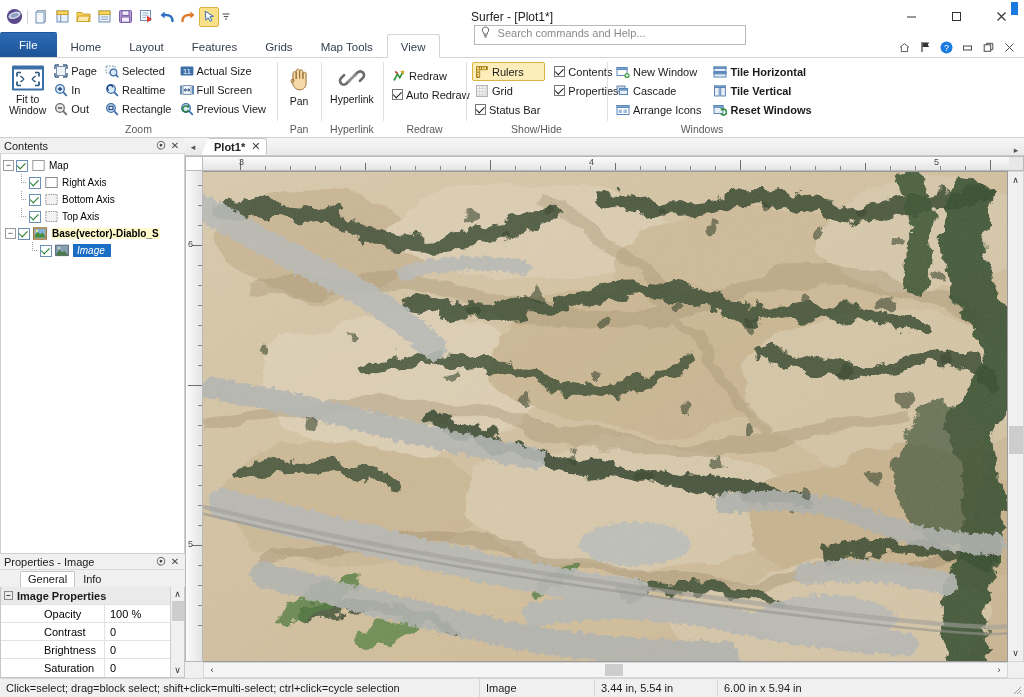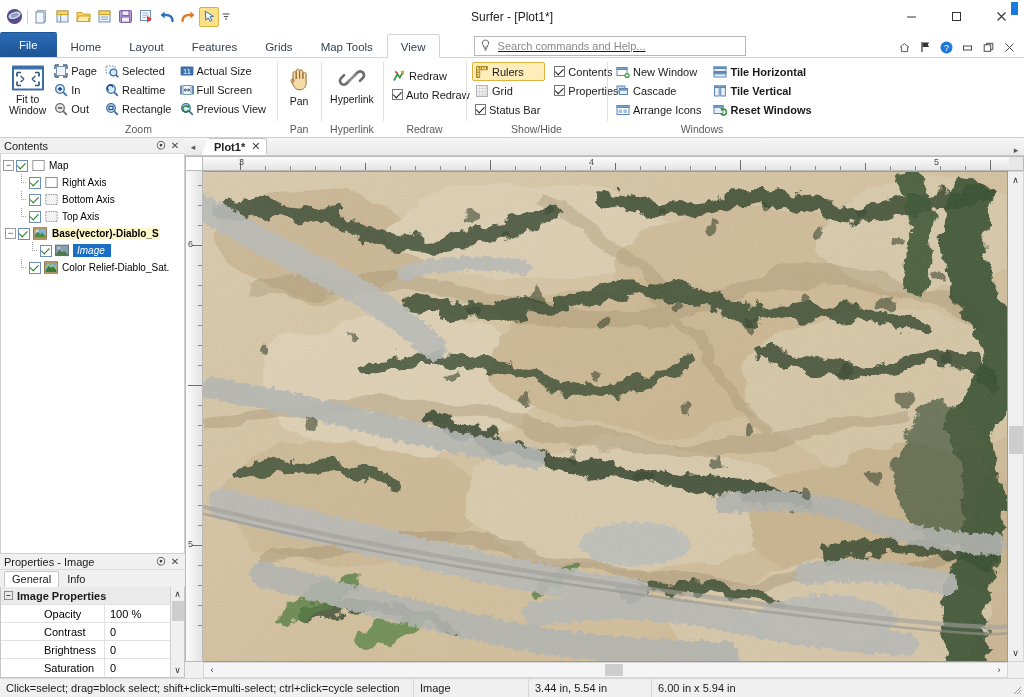--- a/index.html
+++ b/index.html
@@ -48,23 +48,23 @@
   .tab.file {
     background: linear-gradient(to bottom,#2c6bb5,#1d5496); color: #fff; font-weight: normal;
     padding: 0 18px; border-radius: 2px 2px 0 0; height: 25px; line-height: 25px; top:0;
   }
   .tab.active {
     background: #fff; border-color: #d4d4d4; border-bottom: 1px solid #fff; z-index: 3;
     border-radius: 3px 3px 0 0;
   }
 
   .searchwrap {
-    margin-left: 34px; margin-bottom: 1px; display: flex; align-items: center;
+    margin-left: 34px; margin-bottom: 12px; display: flex; align-items: flex-start;
     width: 272px; height: 20px; background: #fff; border: 1px solid #b8b8b8;
-    padding: 0 5px; gap: 5px; text-decoration: underline;
+    padding: 0 5px; gap: 5px;
   }
   .searchwrap input {
     border: none; outline: none; font-size: 11px; width: 100%;
     font-family: "Liberation Sans", sans-serif; color: #555; background: transparent;
   }
   .searchwrap input::placeholder { color: #8a8a8a; }
 
   .tabrow-right {
     margin-left: auto; display: flex; align-items: center; gap: 7px;
     padding-right: 8px; margin-bottom: 3px;
@@ -147,21 +147,21 @@
   .tcheck::after {
     content: ""; width: 7px; height: 4px; border-left: 1.7px solid #1c7a28; border-bottom: 1.7px solid #1c7a28;
     transform: rotate(-45deg) translate(0px,-1px);
   }
   .tico { width: 14px; height: 14px; flex: 0 0 14px; margin-right: 4px; display: inline-flex; align-items: center; justify-content: center; }
   .tlabel { font-size: 10px; color: #000; overflow: hidden; text-overflow: clip; }
   .tlabel.bold { font-weight: bold; background: #fff9cc; padding: 0 1px; }
   .tlabel.sel { background: #1a6fc4; color: #fff; font-style: italic; padding: 1px 6px 1px 4px; }
 
   .proppanel { flex: 0 0 119px; display: flex; flex-direction: column; background: #fff; }
-  .ptabs { height: 17px; flex: 0 0 17px; display: flex; align-items: flex-end; background: #f0f0f0; padding-left: 4px; }
+  .ptabs { height: 17px; flex: 0 0 17px; display: flex; align-items: flex-end; background: #f0f0f0; padding-left: 20px; }
   .ptab {
     height: 16px; line-height: 15px; padding: 0 7px; font-size: 11px; color: #1a1a1a;
     border: 1px solid transparent; border-bottom: none;
   }
   .ptab.active { background: #fff; border-color: #c6c6c6; border-radius: 2px 2px 0 0; }
   .pgrid { flex: 1; display: flex; background: #fff; border: 1px solid #c6c6c6; border-top: none; min-height: 0; }
   .pgrid-rows { flex: 1; display: flex; flex-direction: column; min-width: 0; }
   .prow { display: flex; height: 18px; border-bottom: 1px solid #e2e2e2; align-items: stretch; }
   .prow.section { background: #eaeaea; align-items: center; padding-left: 3px; gap: 4px; font-weight: bold; }
   .psec-exp {
@@ -774,34 +774,20 @@
             <span class="tico">
               <svg width="14" height="13" viewBox="0 0 14 13">
                 <rect x="0.6" y="1.2" width="12.8" height="10.4" fill="#8aa0b4" stroke="#5a6a7a"></rect>
                 <path d="M1.4 9.4l3.2-3.6 2.6 2.8 2-1.8 3.4 3.8v1H1.4z" fill="#4a7a4a"></path>
                 <circle cx="4" cy="4" r="1.1" fill="#e8e8c0"></circle>
               </svg>
             </span>
             <span class="tlabel sel">Image</span>
           </div>
 
-          <div class="tnode">
-            <span class="indent" style="width:13px;"></span>
-            <span class="connector"></span>
-            <span class="tcheck"></span>
-            <span class="tico">
-              <svg width="14" height="13" viewBox="0 0 14 13">
-                <rect x="0.6" y="0.8" width="12.8" height="11.4" fill="#c8a878" stroke="#8a6a3a"></rect>
-                <rect x="1.8" y="2" width="10.4" height="9" fill="#6ca8d8"></rect>
-                <path d="M1.8 9l3.4-4 2.2 2.4 1.8-2.2 3 3.8v2H1.8z" fill="#3a7a3a"></path>
-                <path d="M1.8 6.4l2.6-3 2 2.2 2-2 3.8 4.4" fill="none" stroke="#c8d84a" stroke-width="1"></path>
-              </svg>
-            </span>
-            <span class="tlabel">Color Relief-Diablo_Sat.</span>
-          </div>
 
         </div>
       </div>
 
       <div class="proppanel">
         <div class="panel-hdr">
           <span class="ttl">Properties - Image</span>
           <span class="hdr-btn">⦿</span>
           <span class="hdr-btn">✕</span>
         </div>
@@ -1087,21 +1073,21 @@
             </div>
             <div class="arw">›</div>
           </div>
           <div class="corner2"></div>
         </div>
       </div>
     </div>
   </div>
 
   <div class="statusbar">
-    <div class="sb-cell" style="width:414px;">Click=select; drag=block select; shift+click=multi-select; ctrl+click=cycle selection</div>
+    <div class="sb-cell" style="width:480px;">Click=select; drag=block select; shift+click=multi-select; ctrl+click=cycle selection</div>
     <div class="sb-cell" style="width:115px;">Image</div>
     <div class="sb-cell" style="width:123px;">3.44 in, 5.54 in</div>
     <div class="sb-cell" style="border-right:none;">6.00 in x 5.94 in</div>
     <div class="sb-grip">
       <svg width="11" height="11" viewBox="0 0 11 11">
         <path d="M10 3L3 10M10 6L6 10M10 9L9 10" stroke="#9a9a9a" stroke-width="1"></path>
       </svg>
     </div>
   </div>
 

